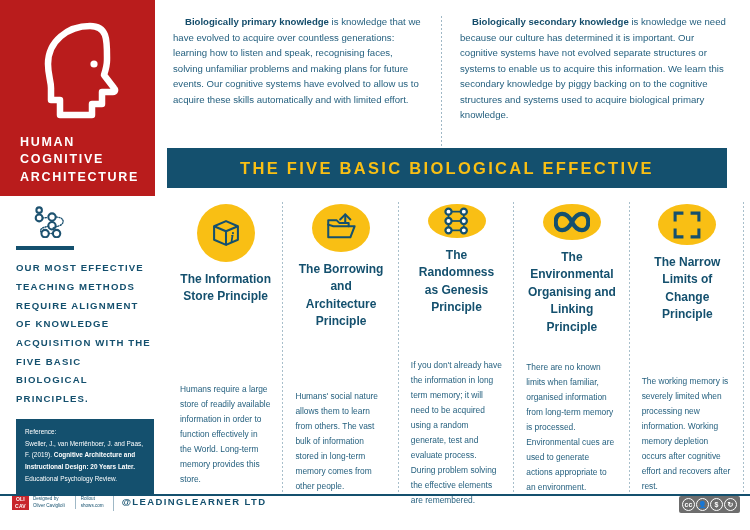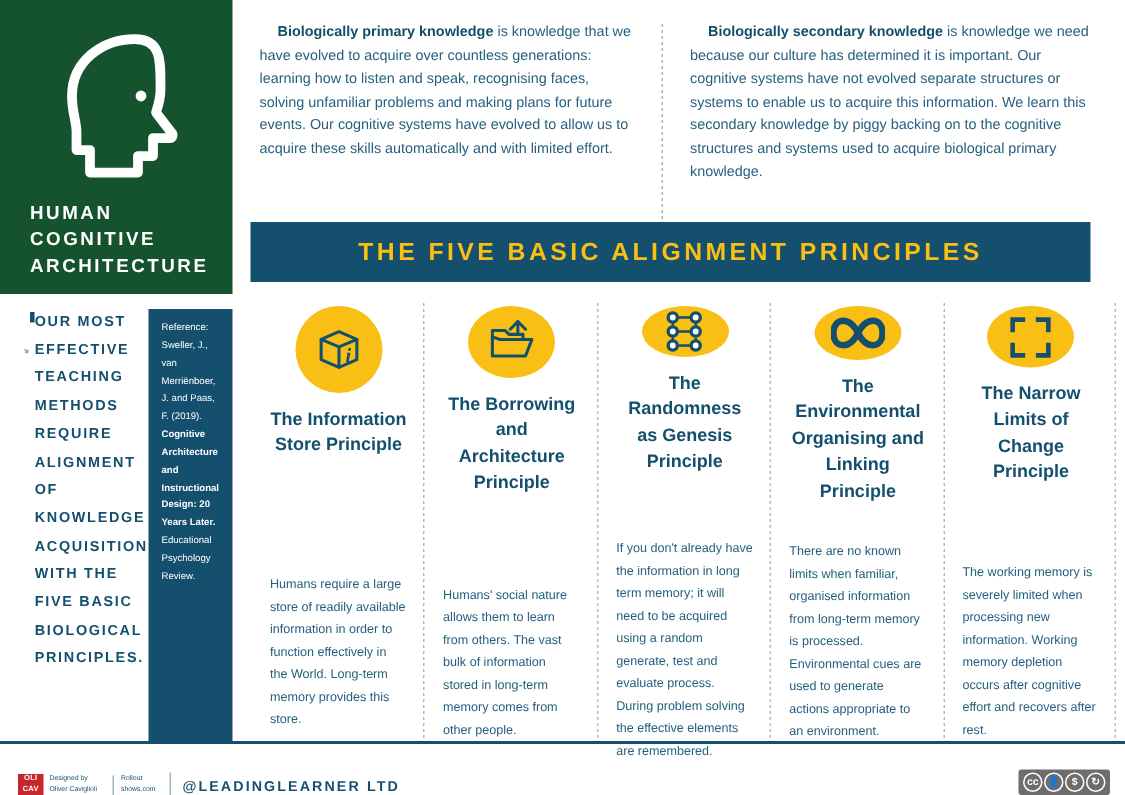--- a/index.html
+++ b/index.html
@@ -8,21 +8,21 @@
     background:#ffffff;
     font-family:"Liberation Sans", sans-serif;
     color:#1d5270;
   }
   .page{position:relative;width:750px;height:530px;}
 
   
   .top-row{display:flex;height:196px;}
 
   .brand-panel{
-    width:155px;height:196px;background:#14532d;
+    width:155px;height:196px;background:#b91c1c;
     box-sizing:border-box;padding:14px 14px 10px 14px;
     display:flex;flex-direction:column;justify-content:flex-start;
     flex:0 0 155px;
   }
   .head-icon{width:108px;height:106px;margin:4px auto 0 6px;display:block;}
   .brand-title{
     margin-top:10px;margin-left:6px;
     font-size:12.5px;font-weight:bold;letter-spacing:1.7px;
     line-height:1.38;color:#ffffff;
   }
@@ -48,21 +48,21 @@
   }
   .banner-text{
     color:#f9bf14;font-size:16.5px;font-weight:bold;letter-spacing:2.3px;
   }
 
   
   .main-row{display:flex;height:298px;box-sizing:border-box;padding-top:4px;}
 
   .side-panel{
     width:167px;flex:0 0 167px;box-sizing:border-box;
-    padding:6px 12px 0 16px;display:flex;flex-direction:row;
+    padding:6px 12px 0 16px;display:flex;flex-direction:column;
   }
   .net-icon{width:72px;height:56px;margin-bottom:6px;}
   .rule{width:58px;height:7px;background:#14506e;margin:2px 0 9px 0;}
   .side-head{
     font-size:9.6px;font-weight:bold;letter-spacing:1.15px;line-height:1.95;
     color:#14506e;margin-bottom:10px;
   }
   .ref-box{
     background:#14506e;color:#ffffff;box-sizing:border-box;
     padding:7px 9px 9px 9px;width:138px;
@@ -99,21 +99,21 @@
   .col-body{
     font-size:8.4px;line-height:1.78;color:#25607f;text-align:left;
     align-self:stretch;
     margin-top:45px;
   }
 
   
   .footer{
     position:absolute;left:0;bottom:0;width:750px;height:36px;
     border-top:2px solid #14506e;box-sizing:border-box;
-    display:flex;align-items:flex-end;padding:0 10px 0 12px;
+    display:flex;align-items:flex-start;padding:0 10px 0 12px;
   }
   .oc-logo{
     width:17px;height:14px;background:#c8262c;color:#ffffff;
     font-size:5px;font-weight:bold;line-height:7px;letter-spacing:0.2px;
     display:flex;flex-direction:column;align-items:center;justify-content:center;
     margin-right:4px;flex:0 0 17px;
   }
   .credit{
     font-size:4.6px;line-height:1.5;color:#14506e;margin-right:5px;white-space:nowrap;
   }
@@ -152,21 +152,21 @@
         <b>Biologically primary knowledge</b><span> is knowledge that we have evolved to acquire over countless generations: learning how to listen and speak, recognising faces, solving unfamiliar problems and making plans for future events. Our cognitive systems have evolved to allow us to acquire these skills automatically and with limited effort.</span>
       </div>
       <div class="vdots"></div>
       <div class="para right">
         <b>Biologically secondary knowledge</b><span> is knowledge we need because our culture has determined it is important. Our cognitive systems have not evolved separate structures or systems to enable us to acquire this information.  We learn this secondary knowledge by piggy backing on to the cognitive structures and systems used to acquire biological primary knowledge.</span>
       </div>
     </div>
   </div>
 
   <div class="banner">
-    <div class="banner-text">THE FIVE BASIC ALIGNMENT PRINCIPLES</div>
+    <div class="banner-text">THE FIVE BASIC BIOLOGICAL EFFECTIVE</div>
   </div>
 
   <div class="main-row">
 
     <div class="side-panel">
       <svg class="net-icon" viewBox="0 0 90 70" aria-hidden="true">
         <g fill="none" stroke="#1d5270" stroke-width="4.5">
           <circle cx="17" cy="9" r="6"></circle>
           <circle cx="17" cy="26" r="7.5"></circle>
           <circle cx="45" cy="24" r="8"></circle>

